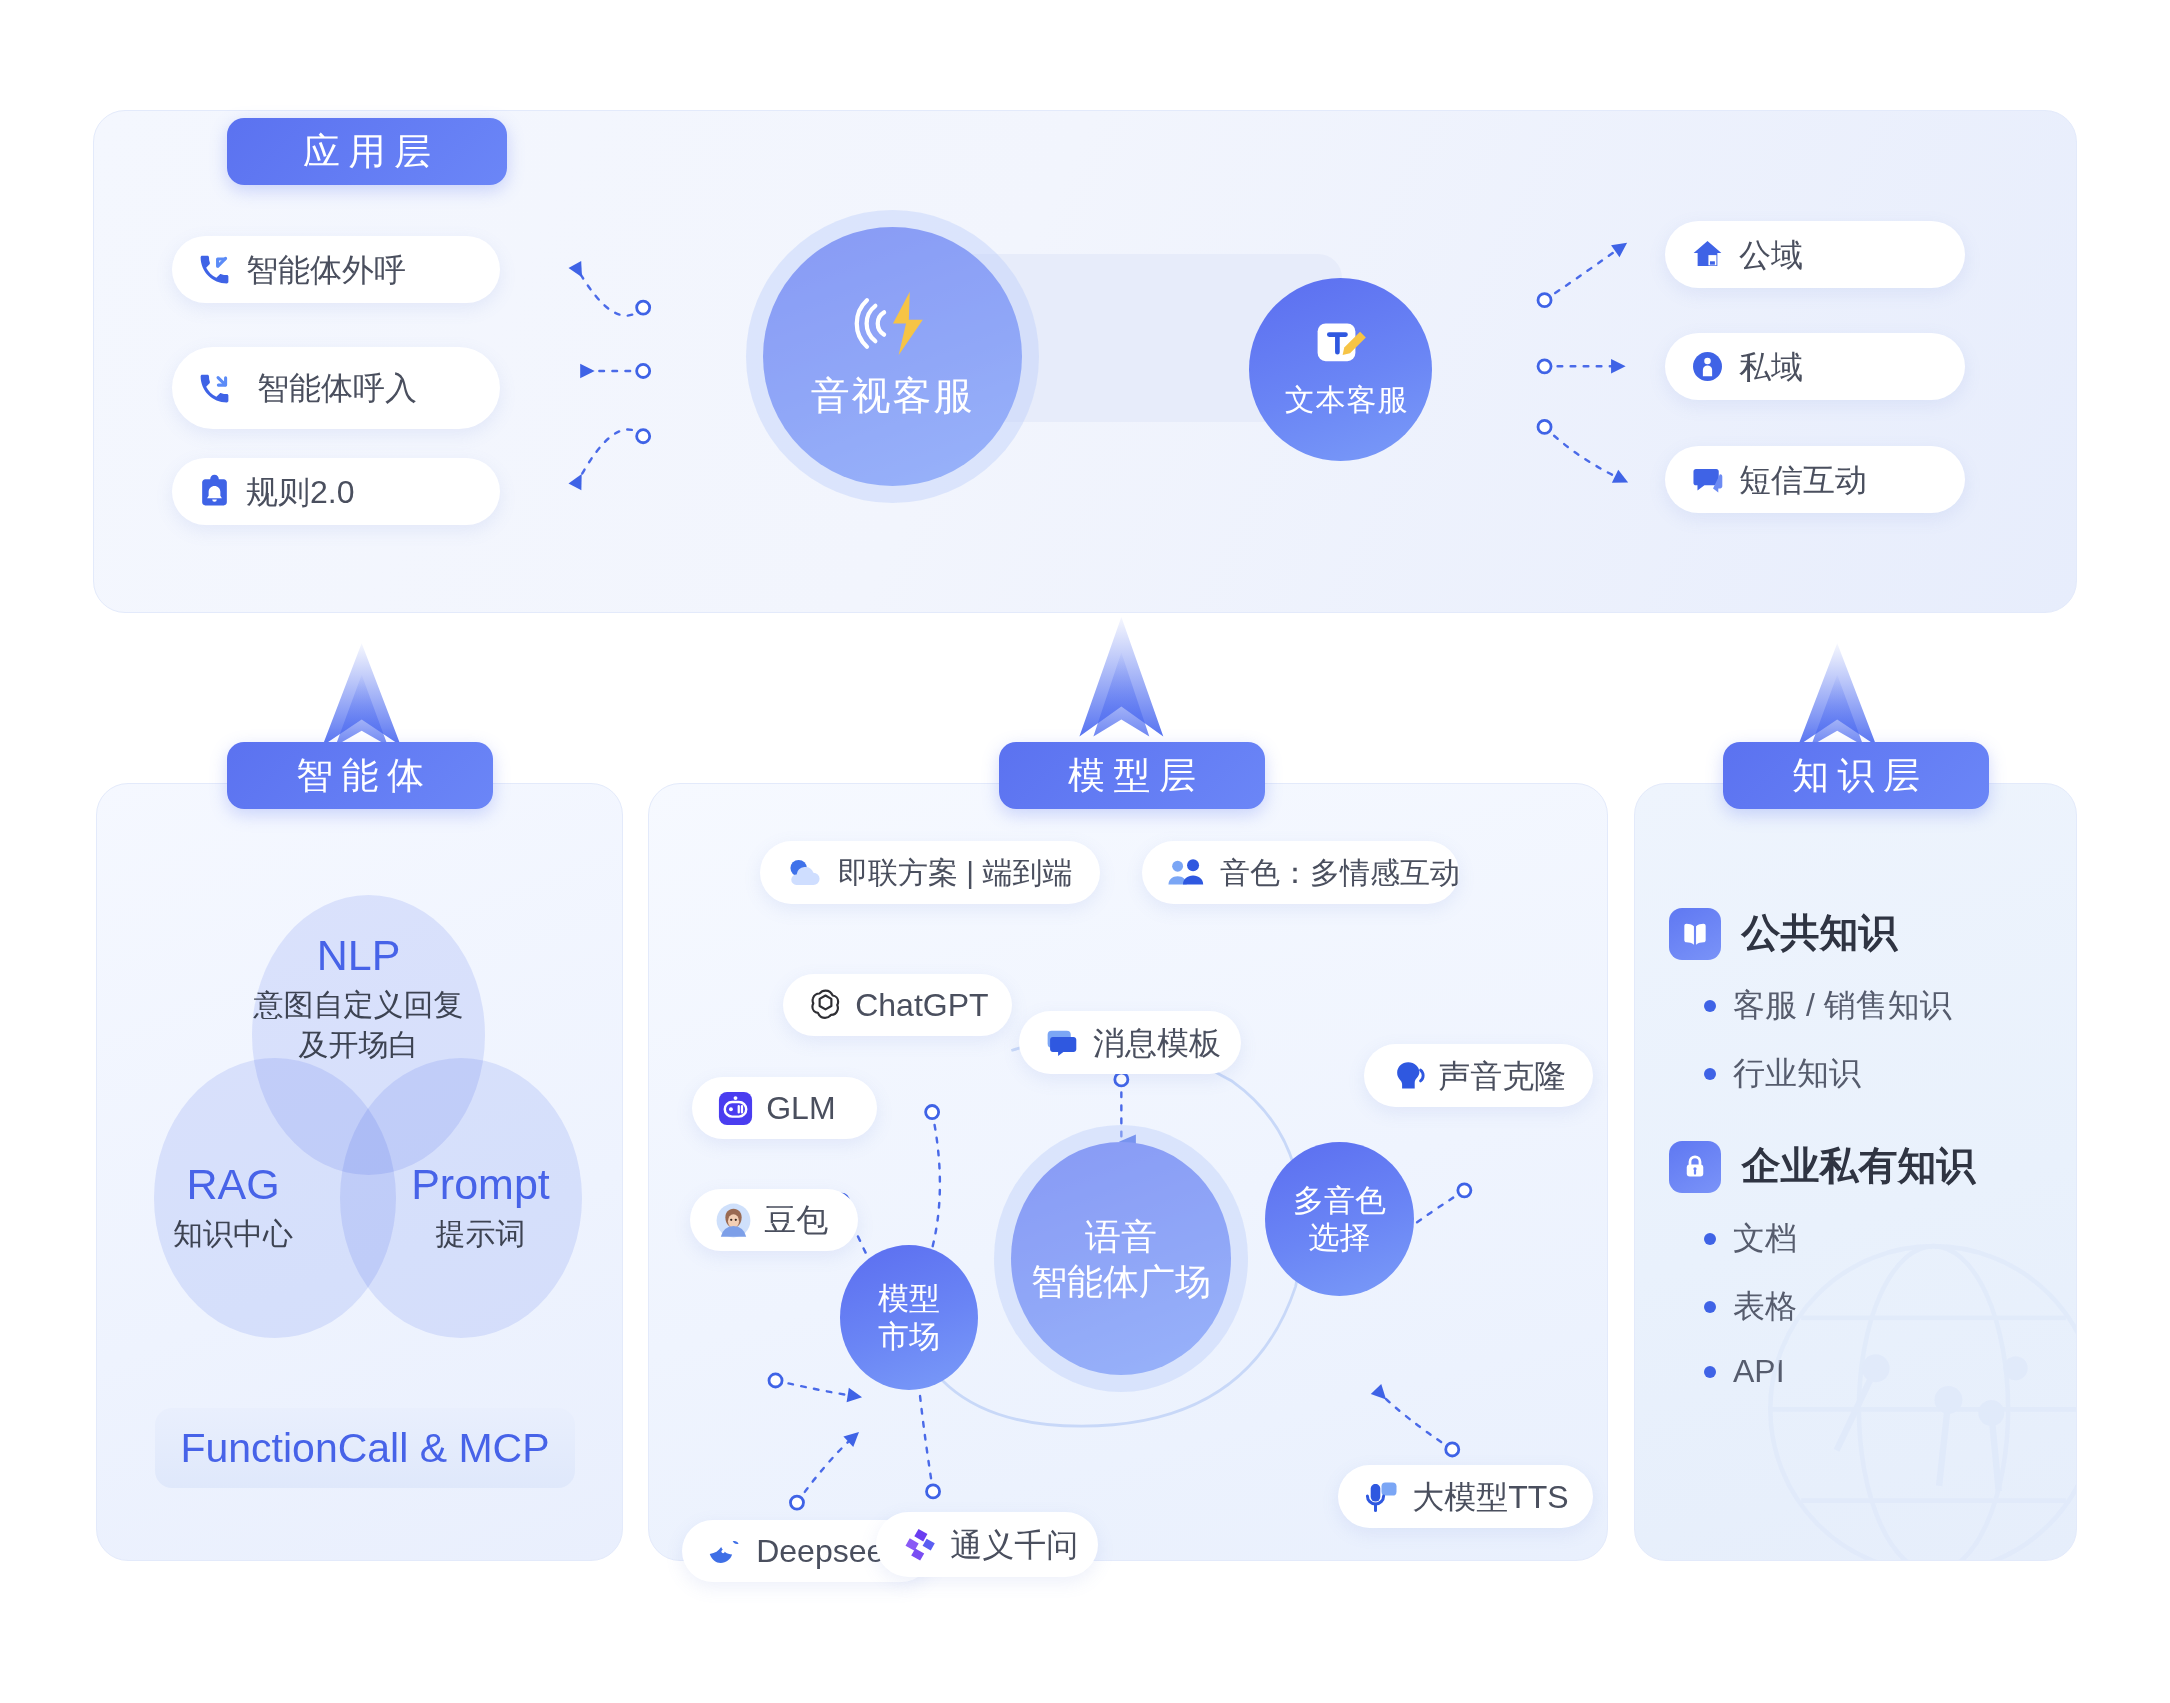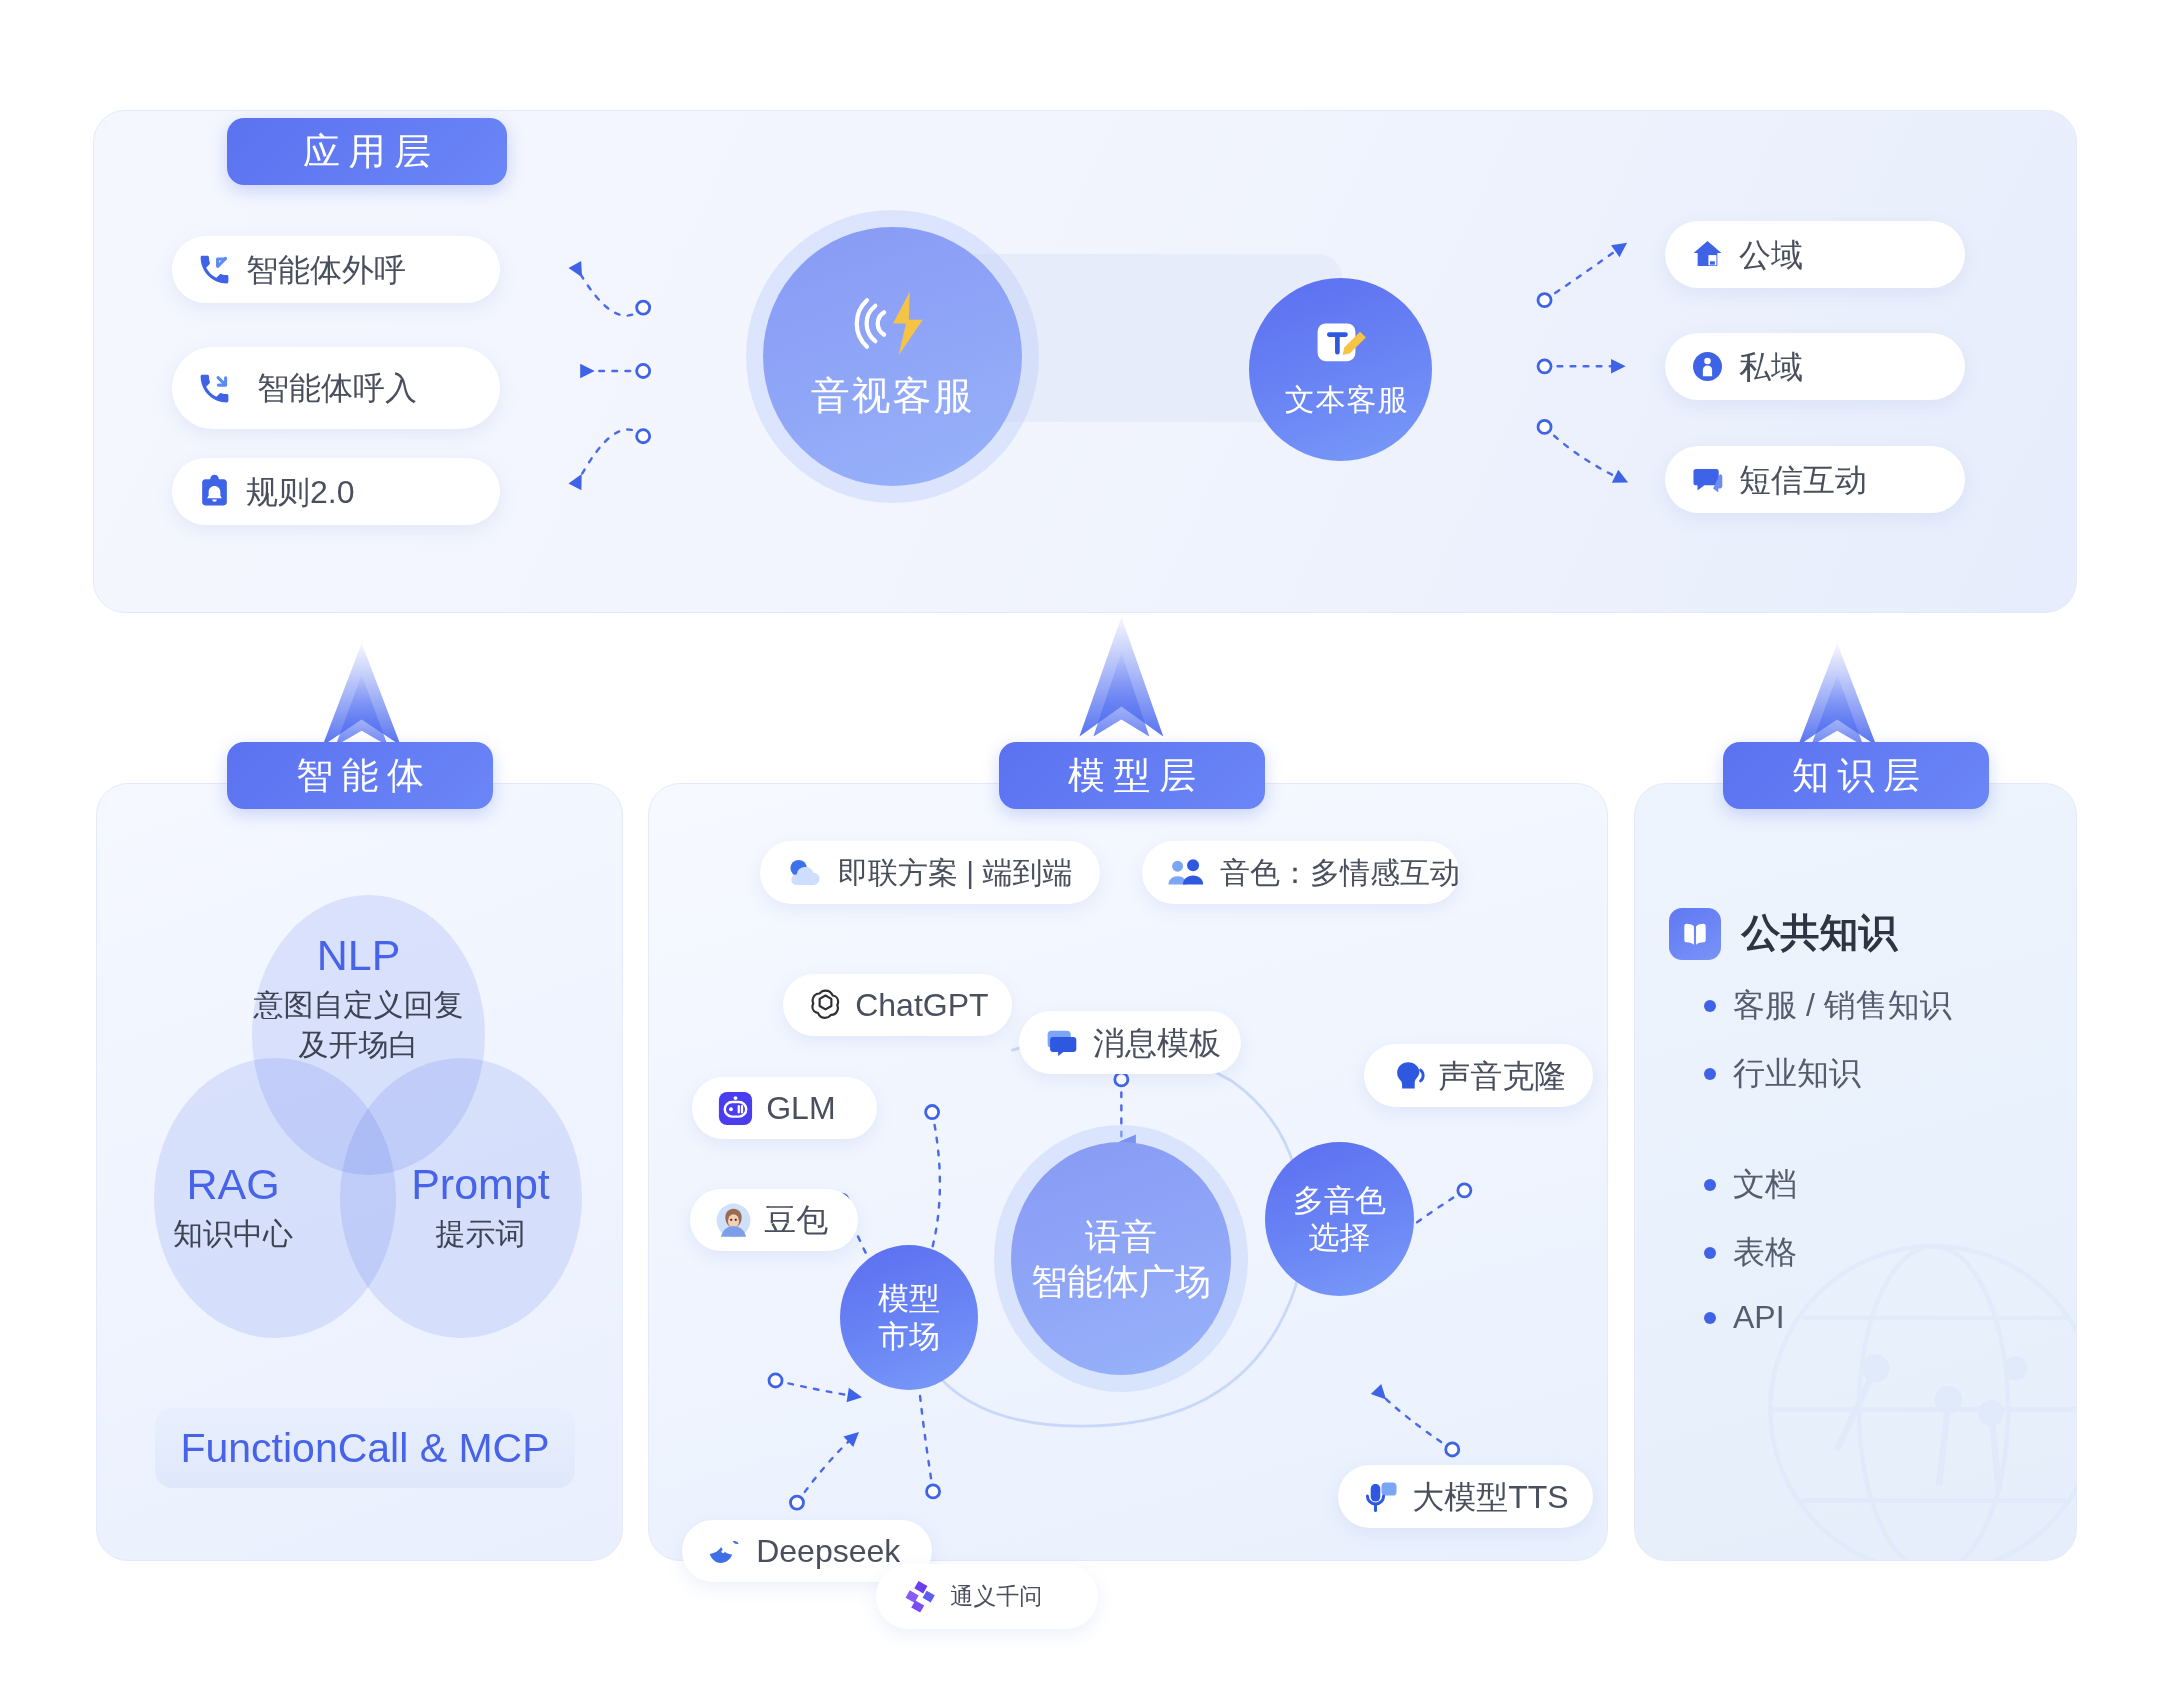--- a/index.html
+++ b/index.html
@@ -423,21 +423,21 @@
     <span class="ic">
       <svg width="39" height="37" viewBox="0 0 26 24">
         <path d="M2.5 13.6c3.5-.4 6-2.1 7.6-4.6 1.2 3 3.9 4.8 7.3 5-1 3.3-4 5.6-7.6 5.6-3.1 0-5.8-1.8-7.3-6z" fill="#3f6fe6"></path>
         <path d="M17.8 5.2c1.6-.5 3.2.2 3.9 1.6-1.1.3-2.2.1-3-.5l-.9-1.1z" fill="#3f6fe6"></path>
         <circle cx="11.4" cy="12" r="1.1" fill="#ffffff"></circle>
       </svg>
     </span>
     <span class="lbl">Deepseek</span>
   </div>
 
-  <div class="chip" style="left:876px; top:1564px; width:222px; height:65px; font-size:23px; gap:11.2px;">
+  <div class="chip" style="left:876px; top:1512px; width:222px; height:65px; font-size:32px; gap:11.2px;">
     <span class="ic">
       <svg width="39" height="39" viewBox="0 0 24 24">
         <path d="M11.4 2.4l5.5 3.2-2.6 4.5-5.5-3.2z" fill="#6a3df0"></path>
         <path d="M6 8.2l5.5 3.2-2.6 4.5L3.4 12.7z" fill="#8a5af5"></path>
         <path d="M16.4 8.4l5 2.9-2.5 4.4-5-2.9z" fill="#5b5ef2"></path>
         <path d="M9.4 14.4l5.5 3.2-2.5 4.3-5.5-3.1z" fill="#7a4df3"></path>
       </svg>
     </span>
     <span class="lbl">通义千问</span>
   </div>
@@ -509,20 +509,31 @@
       <span class="k-dot"></span>
       <span>客服 / 销售知识</span>
     </div>
     <div class="k-item">
       <span class="k-dot"></span>
       <span>行业知识</span>
     </div>
   </div>
 
   <div class="k-block" style="left:1669px; top:1139px; width:392px;">
+    <div class="k-head">
+      <span class="k-icon">
+        <svg width="30" height="30" viewBox="0 0 24 24">
+          <path d="M8 10V7.8a4 4 0 018 0V10" fill="none" stroke="#ffffff" stroke-width="2.2" stroke-linecap="round"></path>
+          <rect x="5.4" y="10" width="13.2" height="9.6" rx="2.4" fill="#ffffff"></rect>
+          <circle cx="12" cy="13.4" r="1.3" fill="#6a83f6"></circle>
+          <path d="M12 15v2.2" stroke="#6a83f6" stroke-width="1.8" stroke-linecap="round"></path>
+        </svg>
+      </span>
+      <span class="k-title">企业私有知识</span>
+    </div>
     <div class="k-item">
       <span class="k-dot"></span>
       <span>文档</span>
     </div>
     <div class="k-item">
       <span class="k-dot"></span>
       <span>表格</span>
     </div>
     <div class="k-item">
       <span class="k-dot"></span>

